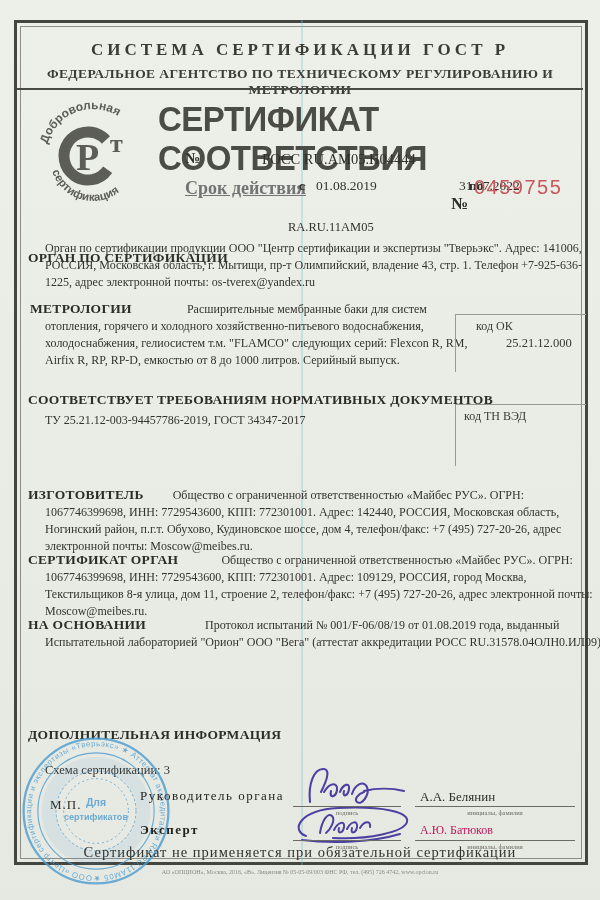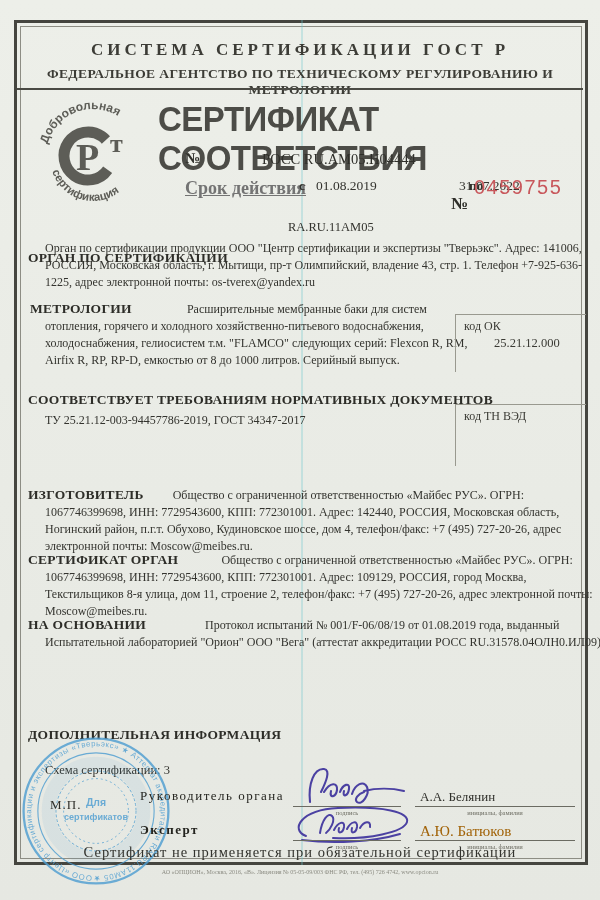--- a/index.html
+++ b/index.html
@@ -35,21 +35,21 @@
     font-size:20px;letter-spacing:1.5px;color:#c8575b;}
   
   .seclabel{font-weight:bold;font-size:13.5px;letter-spacing:.3px;color:#2d2d28;}
   .bodytxt{font-size:12px;line-height:17px;color:#33332e;}
   .organ-label{left:28px;top:218px;margin-top:32px;}
   .organ-code{left:288px;top:219px;font-size:12.5px;font-family:Liberation Serif, serif;}
   .organ-text{left:45px;top:240px;width:540px;}
   .product-para{left:30px;top:300px;width:428px;padding-left:15px;text-indent:-15px;}
   .product-para .seclabel{margin-right:52px;}
   .codebox{border-top:1px solid #99998f;border-left:1px solid #99998f;font-size:12px;color:#3a3a34;}
-  .okbox{left:455px;top:314px;width:131px;height:58px;padding:4px 0 0 8px;box-sizing:border-box;}
+  .okbox{left:455px;top:314px;width:131px;height:58px;padding:4px 0 0 20px;box-sizing:border-box;}
   .okval{display:block;margin:2px 0 0 30px;font-size:12.5px;}
   .conform-label{left:28px;top:392px;}
   .conform-text{left:45px;top:412px;width:400px;}
   .tnvedbox{left:455px;top:404px;width:131px;height:62px;padding:4px 0 0 8px;box-sizing:border-box;}
   .hangpara{padding-left:17px;text-indent:-17px;}
   .manu-para{left:28px;top:486px;width:558px;}
   .manu-para .seclabel{margin-right:26px;}
   .issued-para{left:28px;top:551px;width:558px;}
   .issued-para .seclabel{margin-right:40px;}
   .basis-para{left:28px;top:616px;width:558px;}
@@ -65,21 +65,21 @@
   .sl1{left:293px;top:806px;width:108px;}
   .sl2{left:293px;top:840px;width:108px;}
   .nl1{left:415px;top:806px;width:160px;}
   .nl2{left:415px;top:840px;width:160px;}
   .tinylbl{font-size:6.5px;color:#6e6e64;text-align:center;}
   .tl1{left:293px;top:809px;width:108px;}
   .tl2{left:293px;top:843px;width:108px;}
   .tn1{left:415px;top:809px;width:160px;}
   .tn2{left:415px;top:843px;width:160px;}
   .name1{left:420px;top:789px;width:150px;font-size:13px;color:#2f2f2a;}
-  .name2{left:420px;top:823px;width:150px;font-size:15px;color:#a16207;}
+  .name2{left:420px;top:823px;width:150px;font-size:12px;color:#be185d;}
   .sig1{left:296px;top:762px;width:112px;height:48px;}
   .sig2{left:288px;top:800px;width:128px;height:46px;}
   .disclaimer{left:20px;top:844px;width:560px;text-align:center;font-size:14.5px;
     letter-spacing:1px;color:#33332e;}
   .fineprint{left:20px;top:869px;width:560px;text-align:center;font-size:6px;color:#8b8b82;}
 </style>
 </head>
 <body>
 
 <div class="abs frame">

